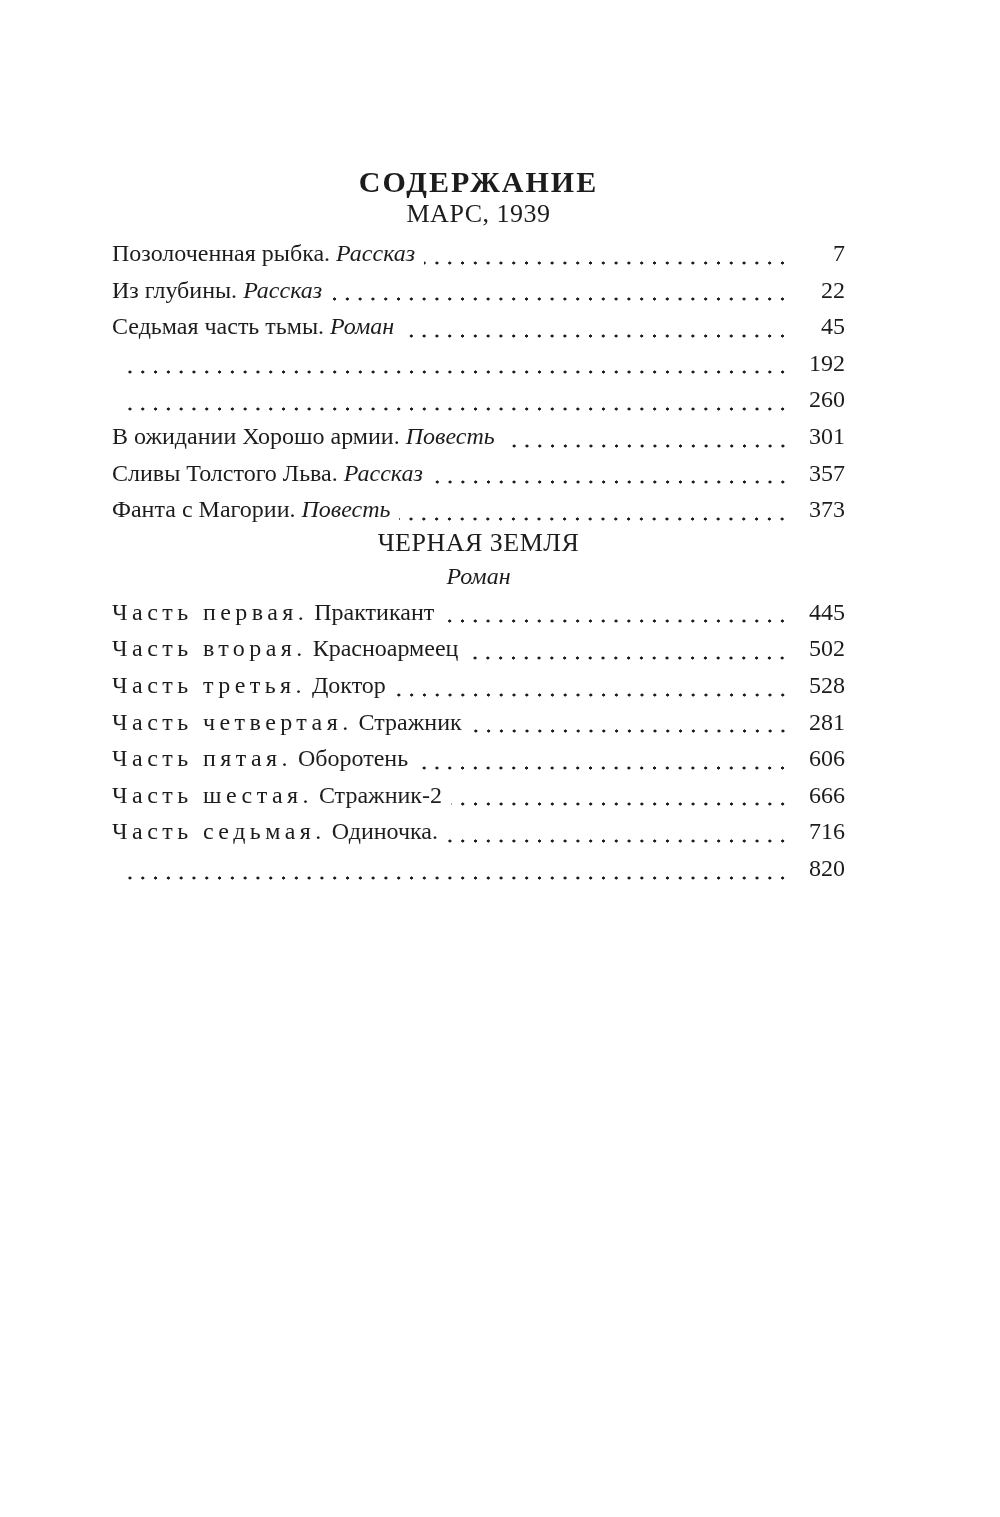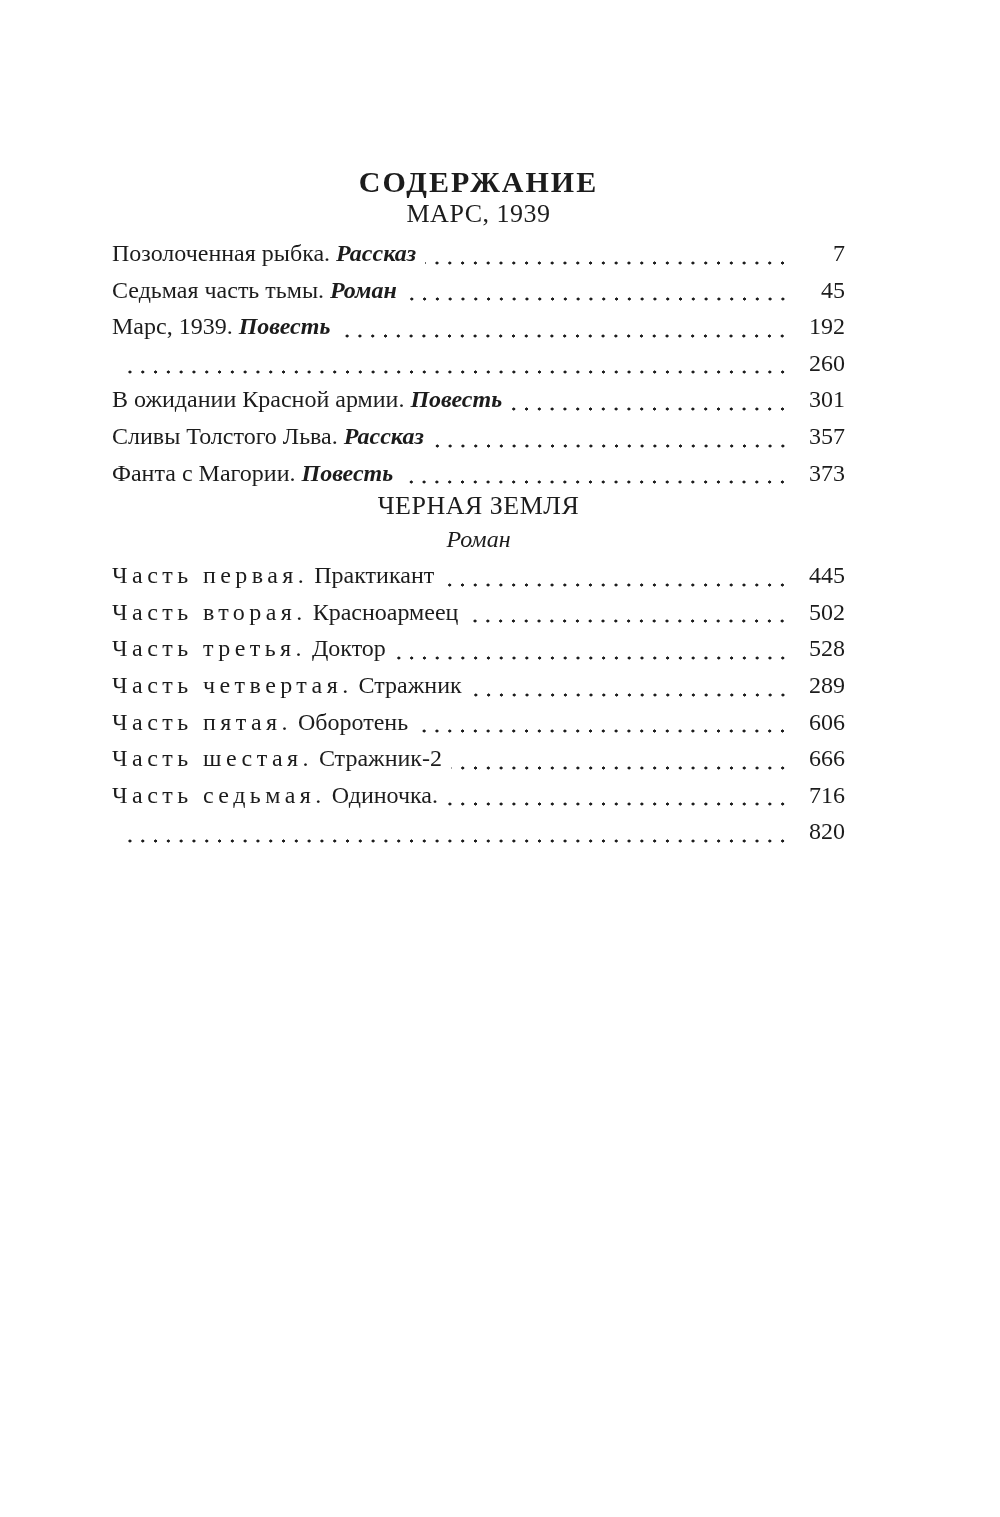--- a/index.html
+++ b/index.html
@@ -47,21 +47,21 @@
   .sec-2 .entries { margin-top: 2px; }
   .row {
     display: flex;
     height: 36.6px;
     line-height: 36.6px;
     font-size: 24px;
     white-space: nowrap;
   }
   .entry-title { flex: 0 0 auto; }
   .spaced { letter-spacing: 0.185em; }
-  .genre { font-style: italic; font-weight: bold; }
+  .genre { font-style: italic; }
   .leader {
     flex: 1 1 auto;
     min-width: 14px;
     margin: 0 6px 0 9px;
     background-image: radial-gradient(circle, #1d1d1d 1.45px, rgba(0,0,0,0) 1.6px);
     background-size: 12.8px 4px;
     background-repeat: repeat-x;
     background-position: right 0 bottom 7px;
   }
   .pg {
@@ -79,35 +79,39 @@
     <div id="sections">
         <section class="toc-section sec-1">
           <h2 class="section-heading">МАРС, 1939</h2>
           <div class="entries">
             <div class="row">
               <span class="entry-title"><span>Позолоченная рыбка.</span> <i class="genre">Рассказ</i></span>
               <span class="leader"></span>
               <span class="pg">7</span>
             </div>
             <div class="row">
+              <span class="entry-title"><span>Из глубины.</span> <i class="genre">Рассказ</i></span>
+              <span class="leader"></span>
+              <span class="pg">22</span>
+            </div>
+            <div class="row">
               <span class="entry-title"><span>Седьмая часть тьмы.</span> <i class="genre">Роман</i></span>
               <span class="leader"></span>
               <span class="pg">45</span>
             </div>
             <div class="row">
-              <span class="entry-title"><span>Марс, 1939.</span> <i class="genre">Повесть</i></span>
               <span class="leader"></span>
               <span class="pg">192</span>
             </div>
             <div class="row">
               <span class="leader"></span>
               <span class="pg">260</span>
             </div>
             <div class="row">
-              <span class="entry-title"><span>В ожидании Красной армии.</span> <i class="genre">Повесть</i></span>
+              <span class="entry-title"><span>В ожидании Хорошо армии.</span> <i class="genre">Повесть</i></span>
               <span class="leader"></span>
               <span class="pg">301</span>
             </div>
             <div class="row">
               <span class="entry-title"><span>Сливы Толстого Льва.</span> <i class="genre">Рассказ</i></span>
               <span class="leader"></span>
               <span class="pg">357</span>
             </div>
             <div class="row">
               <span class="entry-title"><span>Фанта с Магории.</span> <i class="genre">Повесть</i></span>
@@ -131,21 +135,21 @@
               <span class="pg">502</span>
             </div>
             <div class="row">
               <span class="entry-title"><span class="spaced">Часть третья.</span> <span>Доктор</span></span>
               <span class="leader"></span>
               <span class="pg">528</span>
             </div>
             <div class="row">
               <span class="entry-title"><span class="spaced">Часть четвертая.</span> <span>Стражник</span></span>
               <span class="leader"></span>
-              <span class="pg">289</span>
+              <span class="pg">281</span>
             </div>
             <div class="row">
               <span class="entry-title"><span class="spaced">Часть пятая.</span> <span>Оборотень</span></span>
               <span class="leader"></span>
               <span class="pg">606</span>
             </div>
             <div class="row">
               <span class="entry-title"><span class="spaced">Часть шестая.</span> <span>Стражник-2</span></span>
               <span class="leader"></span>
               <span class="pg">666</span>

